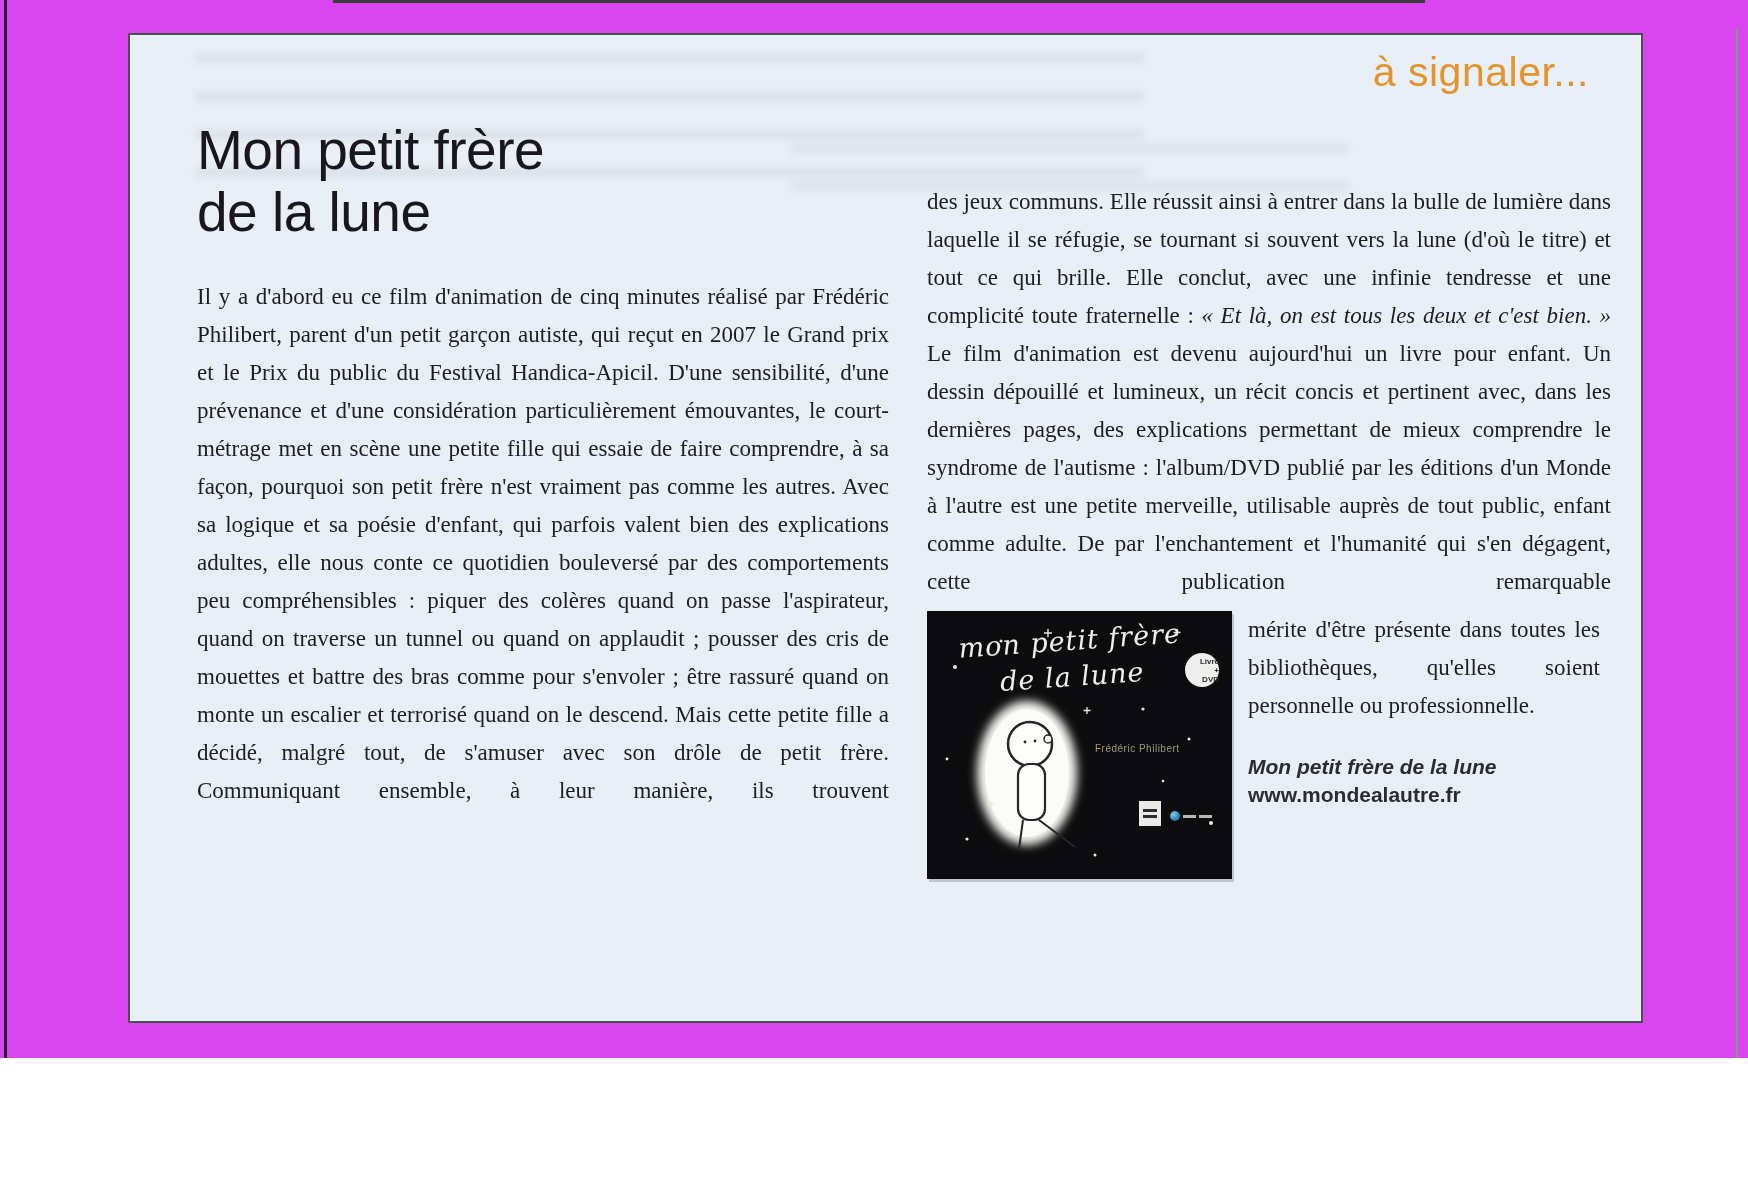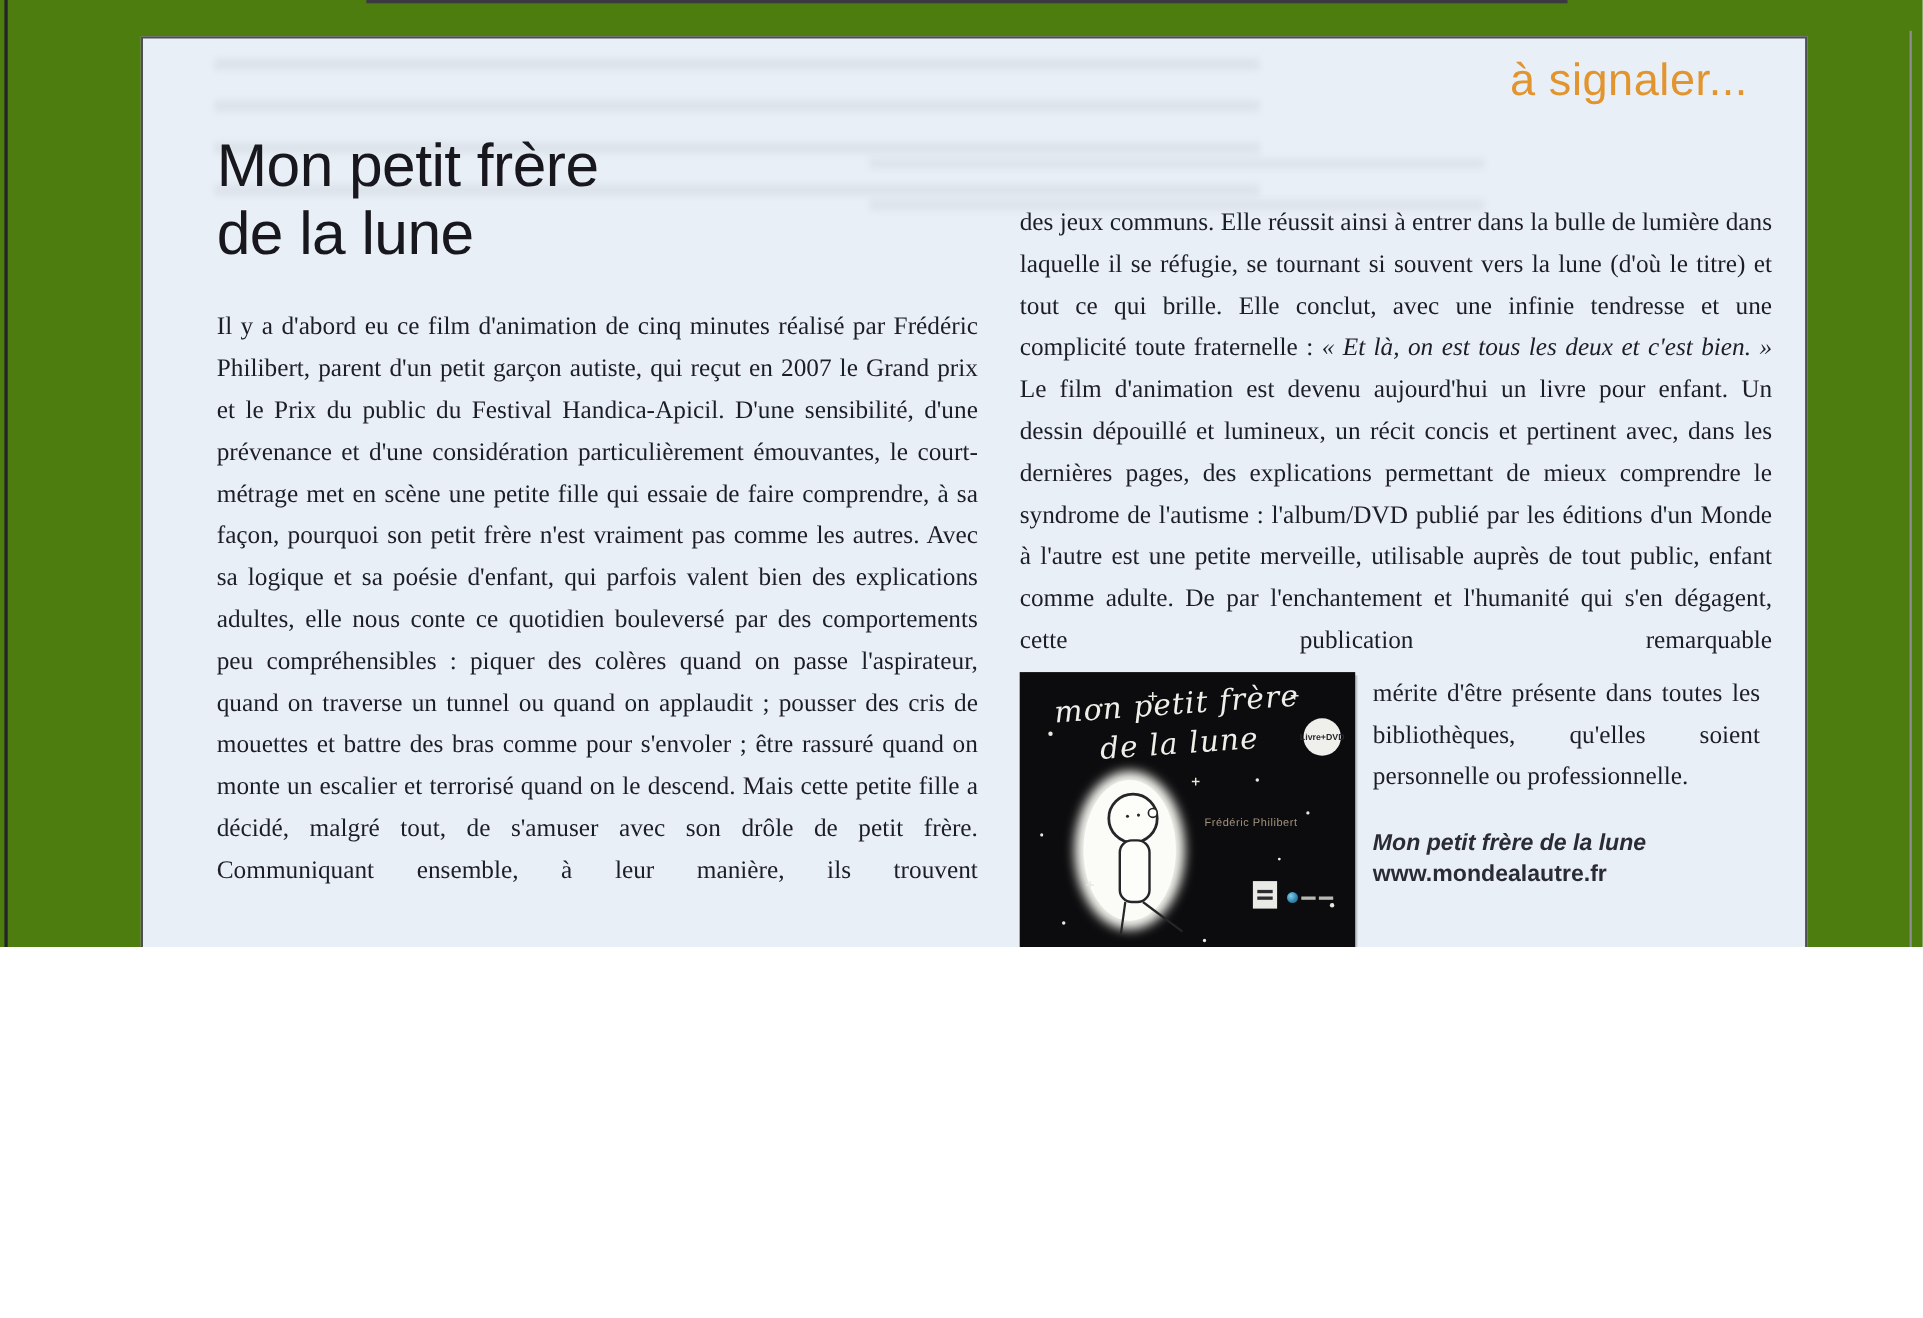--- a/index.html
+++ b/index.html
@@ -1,19 +1,19 @@
 <!DOCTYPE html>
 <html lang="fr"><head>
 <meta charset="utf-8">
 <style>
   html,body{margin:0;padding:0;}
   .page{
     position:relative;
-    width:1748px;height:861px;
-    background:#4d7c0f;
+    width:1748px;height:1058px;
+    background:#d946ef;
     overflow:hidden;
     font-family:"Liberation Sans", sans-serif;
   }
   
   .rule-left{position:absolute;left:4px;top:0;width:3px;height:1186px;background:#23232a;}
   .rule-top{position:absolute;left:333px;top:0;width:1092px;height:3px;background:#3a3a40;}
   .rule-right{position:absolute;left:1736px;top:28px;width:2px;height:1158px;background:#8e8e94;}
   .rule-bottom{position:absolute;left:0;top:1186px;width:1748px;height:12px;background:#0f0f12;}
 
   
@@ -70,21 +70,21 @@
     text-align:center;
     font-family:"DejaVu Serif", serif;font-style:italic;
     font-size:27px;line-height:36px;color:#efefea;
     transform:rotate(-4deg);
     letter-spacing:1px;
   }
   .badge{
     position:absolute;left:258px;top:42px;
     width:34px;height:34px;border-radius:50%;
     background:#efefec;
-    display:flex;flex-direction:row;align-items:center;justify-content:center;
+    display:flex;flex-direction:column;align-items:flex-end;justify-content:center;
     color:#2a2a2e;font-size:8px;line-height:9px;font-weight:bold;text-align:center;
   }
   .cover-author{
     position:absolute;left:168px;top:132px;width:130px;
     font-size:10px;color:#a3937f;letter-spacing:.5px;
   }
   .logo-square{
     position:absolute;left:212px;top:190px;width:22px;height:25px;
     background:#e9e9e5;
     display:flex;flex-direction:column;gap:3px;align-items:center;justify-content:center;

